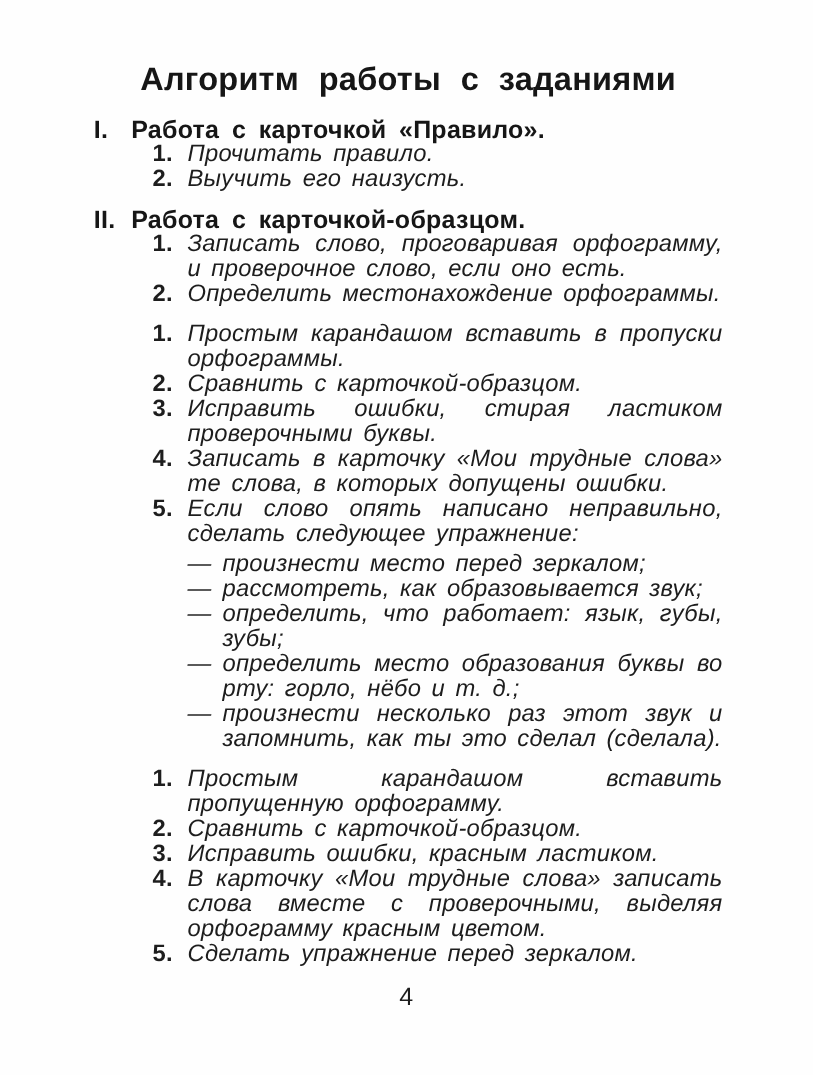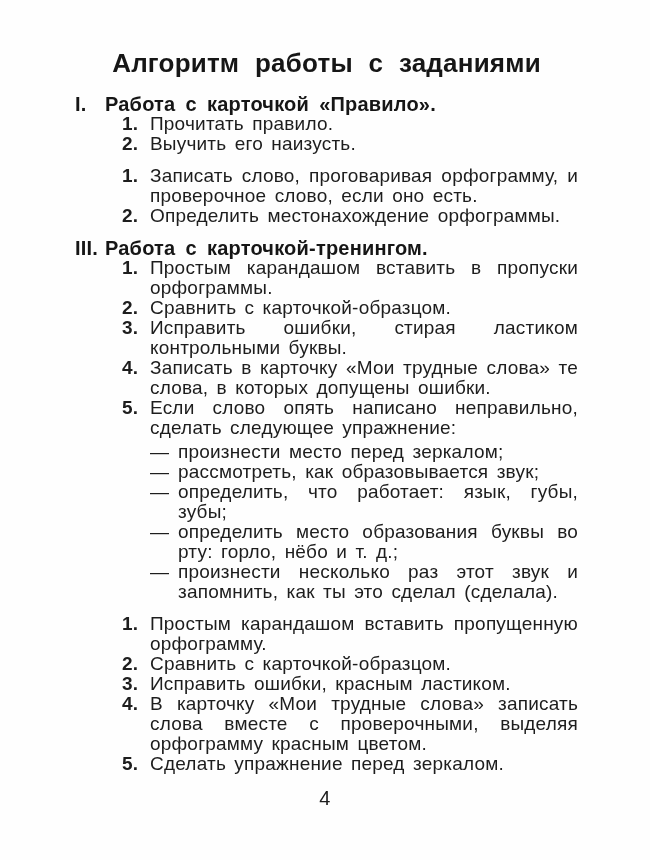--- a/index.html
+++ b/index.html
@@ -46,21 +46,21 @@
     list-style: none;
     margin: 0;
     padding: 0 0 0 47px;
   }
   .item { display: flex; }
   .item-num {
     flex: none;
     width: 28px;
     font-weight: bold;
   }
-  .item-body { flex: 1; min-width: 0; }
+  .item-body { flex: 1; min-width: 0; font-style: italic; }
   .item-text {
     margin: 0;
     text-align: justify;
   }
   .subitems {
     list-style: none;
     margin: 4px 0 0 0;
     padding: 0;
   }
   .subitem { display: flex; }
@@ -103,65 +103,65 @@
     <span class="item-num">2.</span>
     <div class="item-body">
       <p class="item-text">Выучить его наизусть.</p>
 
     </div>
   </li>
 </ol>
   </section>
 
   <section class="section">
+    <div class="section-heading">
+      <span class="numeral">II.</span>
+      <span class="heading-text">Работа с карточкой-образцом.</span>
+    </div>
     <ol class="items">
   <li class="item">
     <span class="item-num">1.</span>
     <div class="item-body">
       <p class="item-text">Записать слово, проговаривая орфограмму, и проверочное слово, если оно есть.</p>
 
     </div>
   </li>
 
   <li class="item">
     <span class="item-num">2.</span>
     <div class="item-body">
       <p class="item-text">Определить местонахождение орфограммы.</p>
 
     </div>
   </li>
 </ol>
   </section>
 
   <section class="section">
-    <div class="section-heading">
-      <span class="numeral">III.</span>
-      <span class="heading-text">Работа с карточкой-тренингом.</span>
-    </div>
     <ol class="items">
   <li class="item">
     <span class="item-num">1.</span>
     <div class="item-body">
       <p class="item-text">Простым карандашом вставить в пропуски орфограммы.</p>
 
     </div>
   </li>
 
   <li class="item">
     <span class="item-num">2.</span>
     <div class="item-body">
       <p class="item-text">Сравнить с карточкой-образцом.</p>
 
     </div>
   </li>
 
   <li class="item">
     <span class="item-num">3.</span>
     <div class="item-body">
-      <p class="item-text">Исправить ошибки, стирая ластиком контрольными буквы.</p>
+      <p class="item-text">Исправить ошибки, стирая ластиком проверочными буквы.</p>
 
     </div>
   </li>
 
   <li class="item">
     <span class="item-num">4.</span>
     <div class="item-body">
       <p class="item-text">Записать в карточку «Мои трудные слова» те слова, в которых допущены ошибки.</p>
 
     </div>

